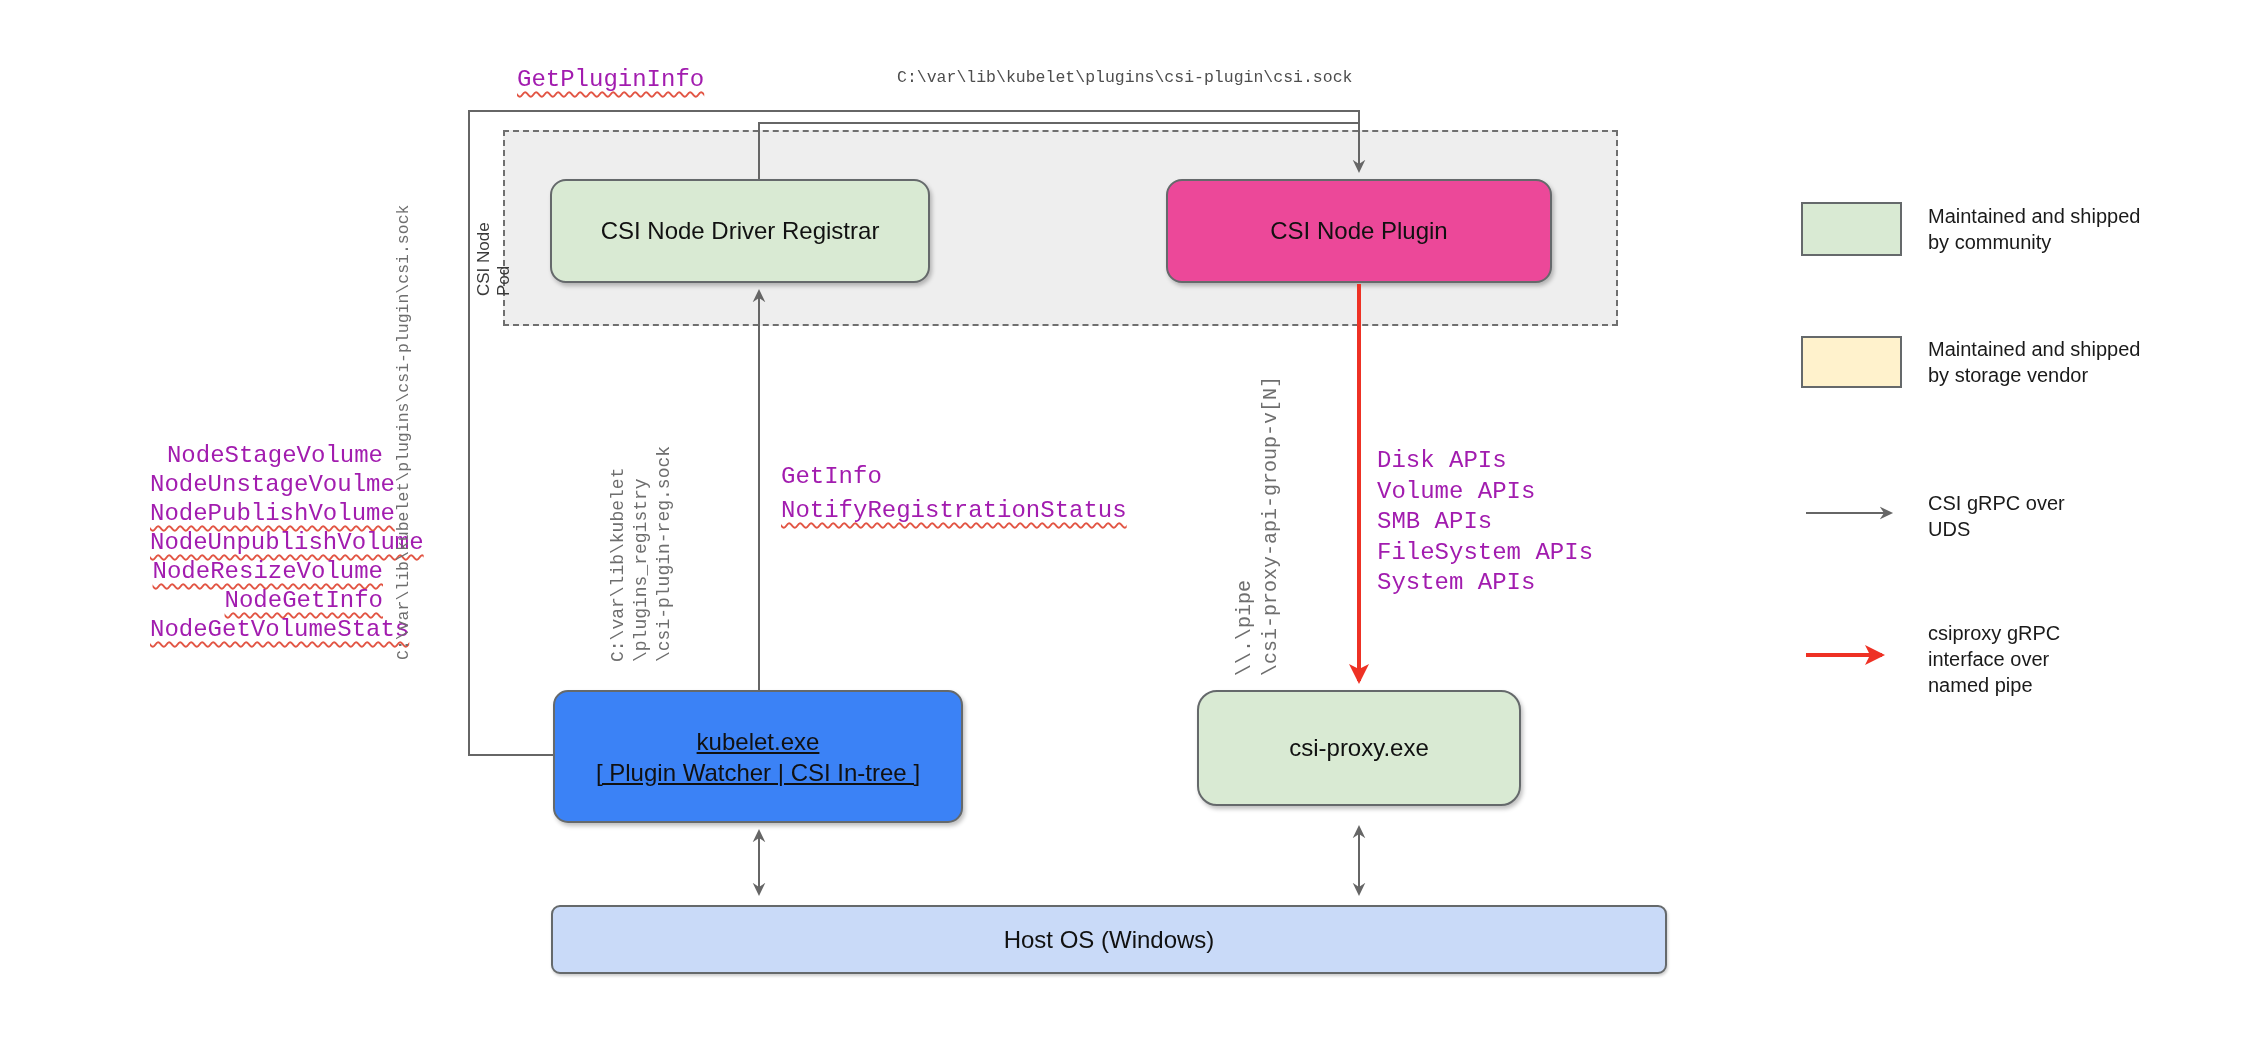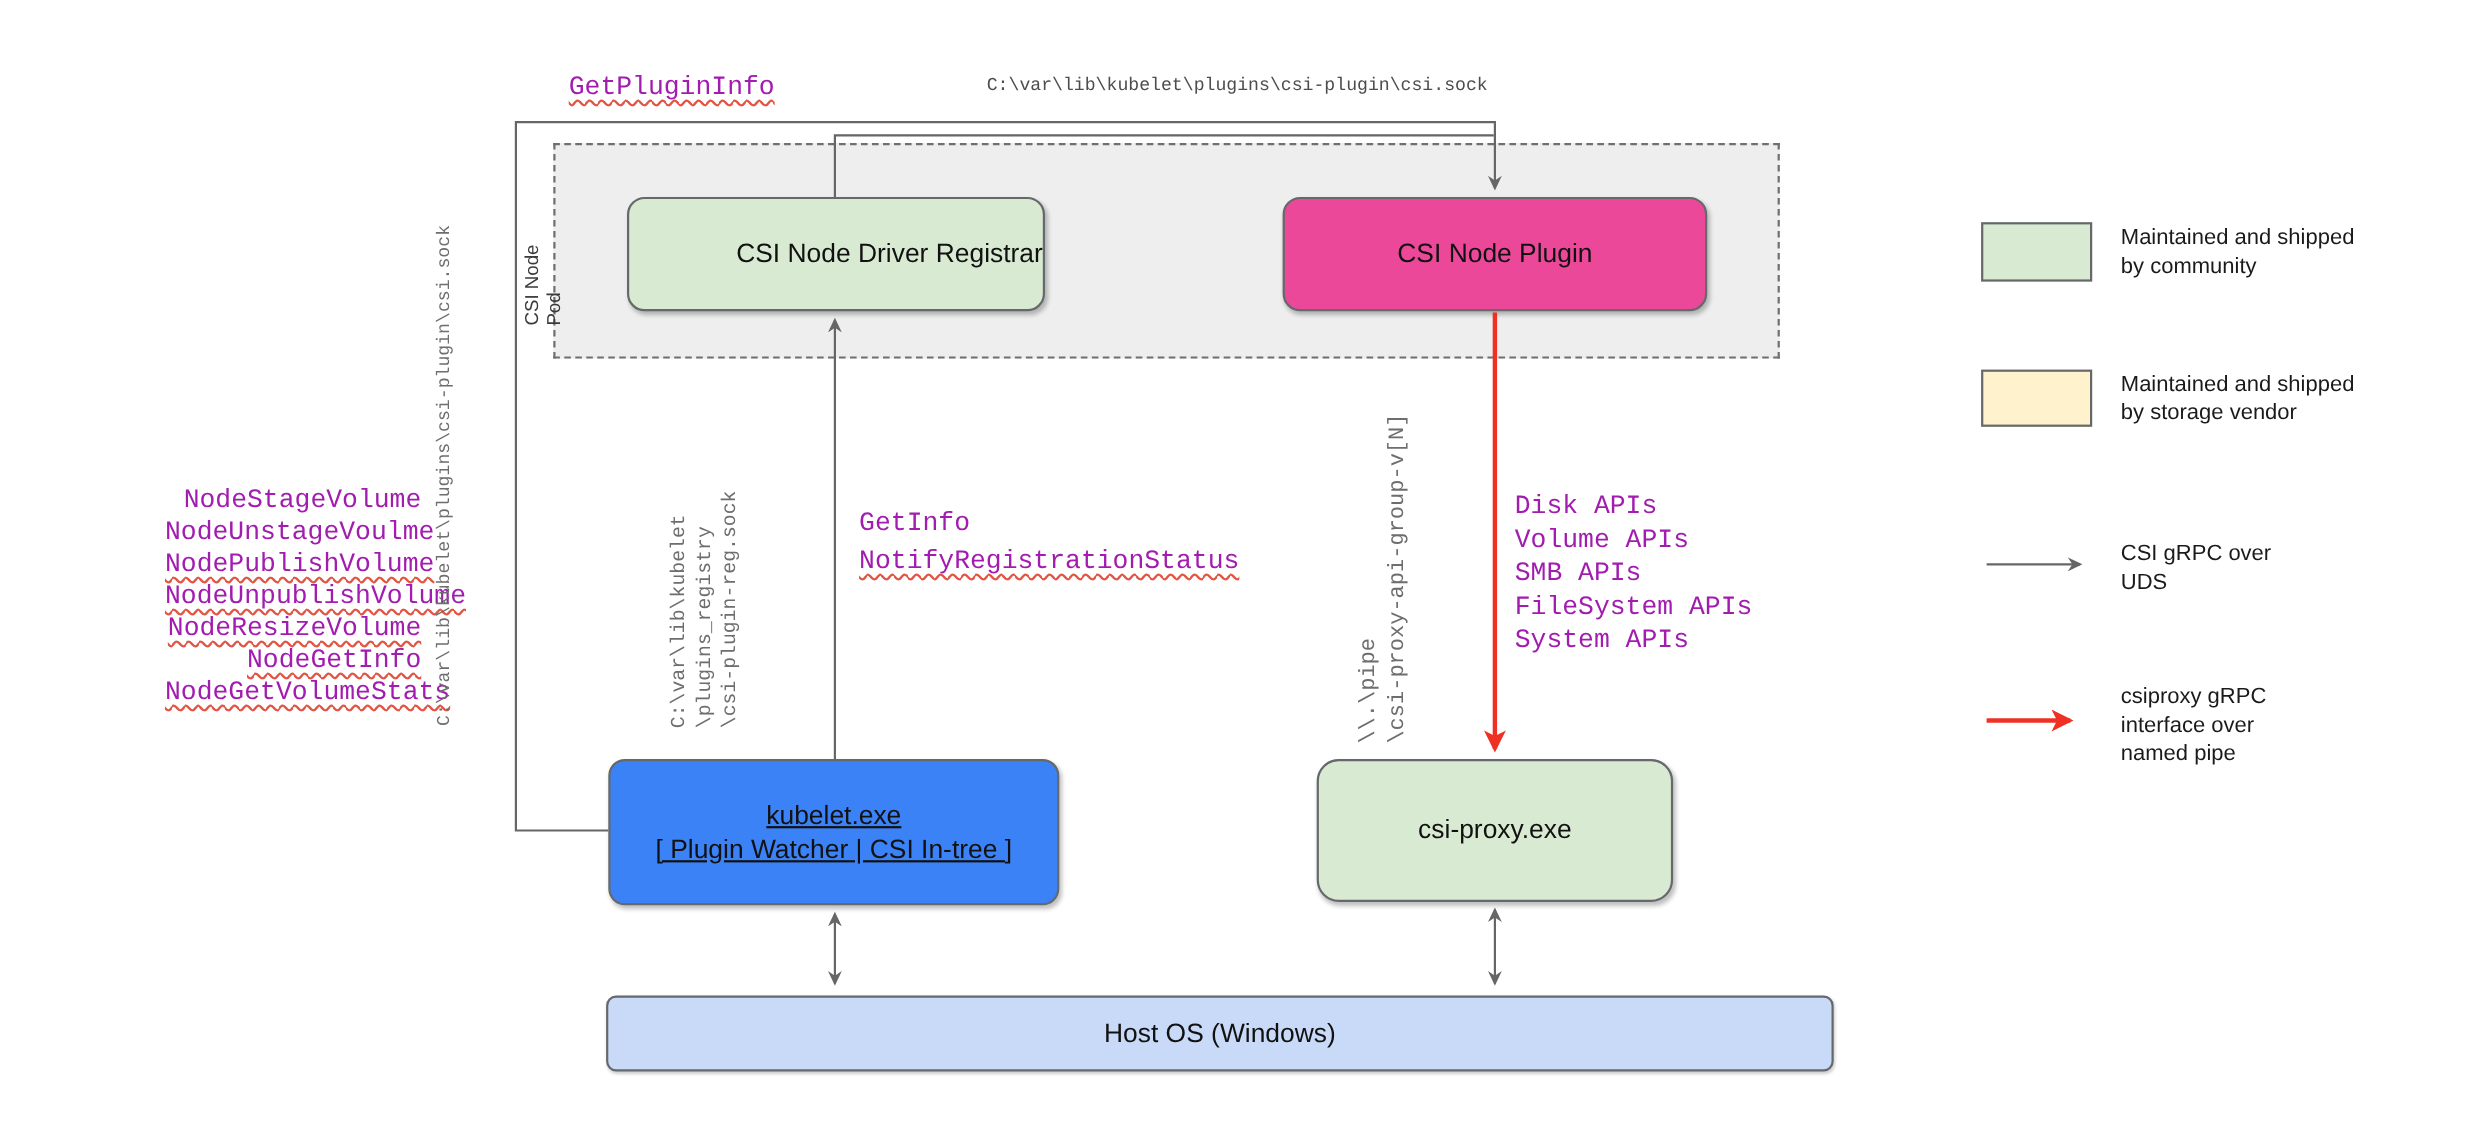--- a/index.html
+++ b/index.html
@@ -5,24 +5,24 @@
   html,body{margin:0;padding:0;background:#ffffff;}
   .canvas{position:relative;width:2252px;height:1044px;background:#ffffff;overflow:hidden;
           font-family:"Liberation Sans","DejaVu Sans",sans-serif;}
   .abs{position:absolute;}
   
   .pod-box{position:absolute;left:503px;top:130px;width:1115px;height:196px;
            background:#eeeeee;border:2px dashed #6f6f6f;box-sizing:border-box;}
   .node-box{position:absolute;box-sizing:border-box;border:2px solid #65696b;border-radius:16px;
             display:flex;align-items:center;justify-content:center;flex-direction:column;
             font-size:24px;color:#111;box-shadow:2px 3px 4px rgba(0,0,0,0.25);text-align:center;}
-  .box-registrar{left:570px;top:179px;width:380px;height:104px;background:#d9ead3;align-items:flex-end;}
+  .box-registrar{left:550px;top:179px;width:380px;height:104px;background:#d9ead3;}
   .box-plugin{left:1166px;top:179px;width:386px;height:104px;background:#ec4899;}
   .box-kubelet{left:553px;top:690px;width:410px;height:133px;background:#3b82f6;border-radius:15px;line-height:31px;text-decoration:underline;}
-  .box-csiproxy{left:1197px;top:690px;width:324px;height:130px;background:#d9ead3;border-radius:20px;}
+  .box-csiproxy{left:1197px;top:690px;width:324px;height:116px;background:#d9ead3;border-radius:20px;}
   .box-hostos{left:514px;top:905px;width:1116px;height:69px;background:#c9daf8;border-radius:9px;
               box-shadow:1px 2px 3px rgba(0,0,0,0.2);margin-left:37px;}
   
   .mono{font-family:"Liberation Mono","DejaVu Sans Mono",monospace;}
   .mono-dark{color:#a21caf;}
   .mono-path{color:#4d4d4d;}
   .mono-vert{color:#6e6e6e;}
   .wavy{text-decoration-line:underline;text-decoration-style:wavy;
         text-decoration-color:#e25544;text-decoration-thickness:1.5px;text-underline-offset:5px;}
   .vtext{position:absolute;transform-origin:0 100%;transform:rotate(-90deg);white-space:pre-line;}

